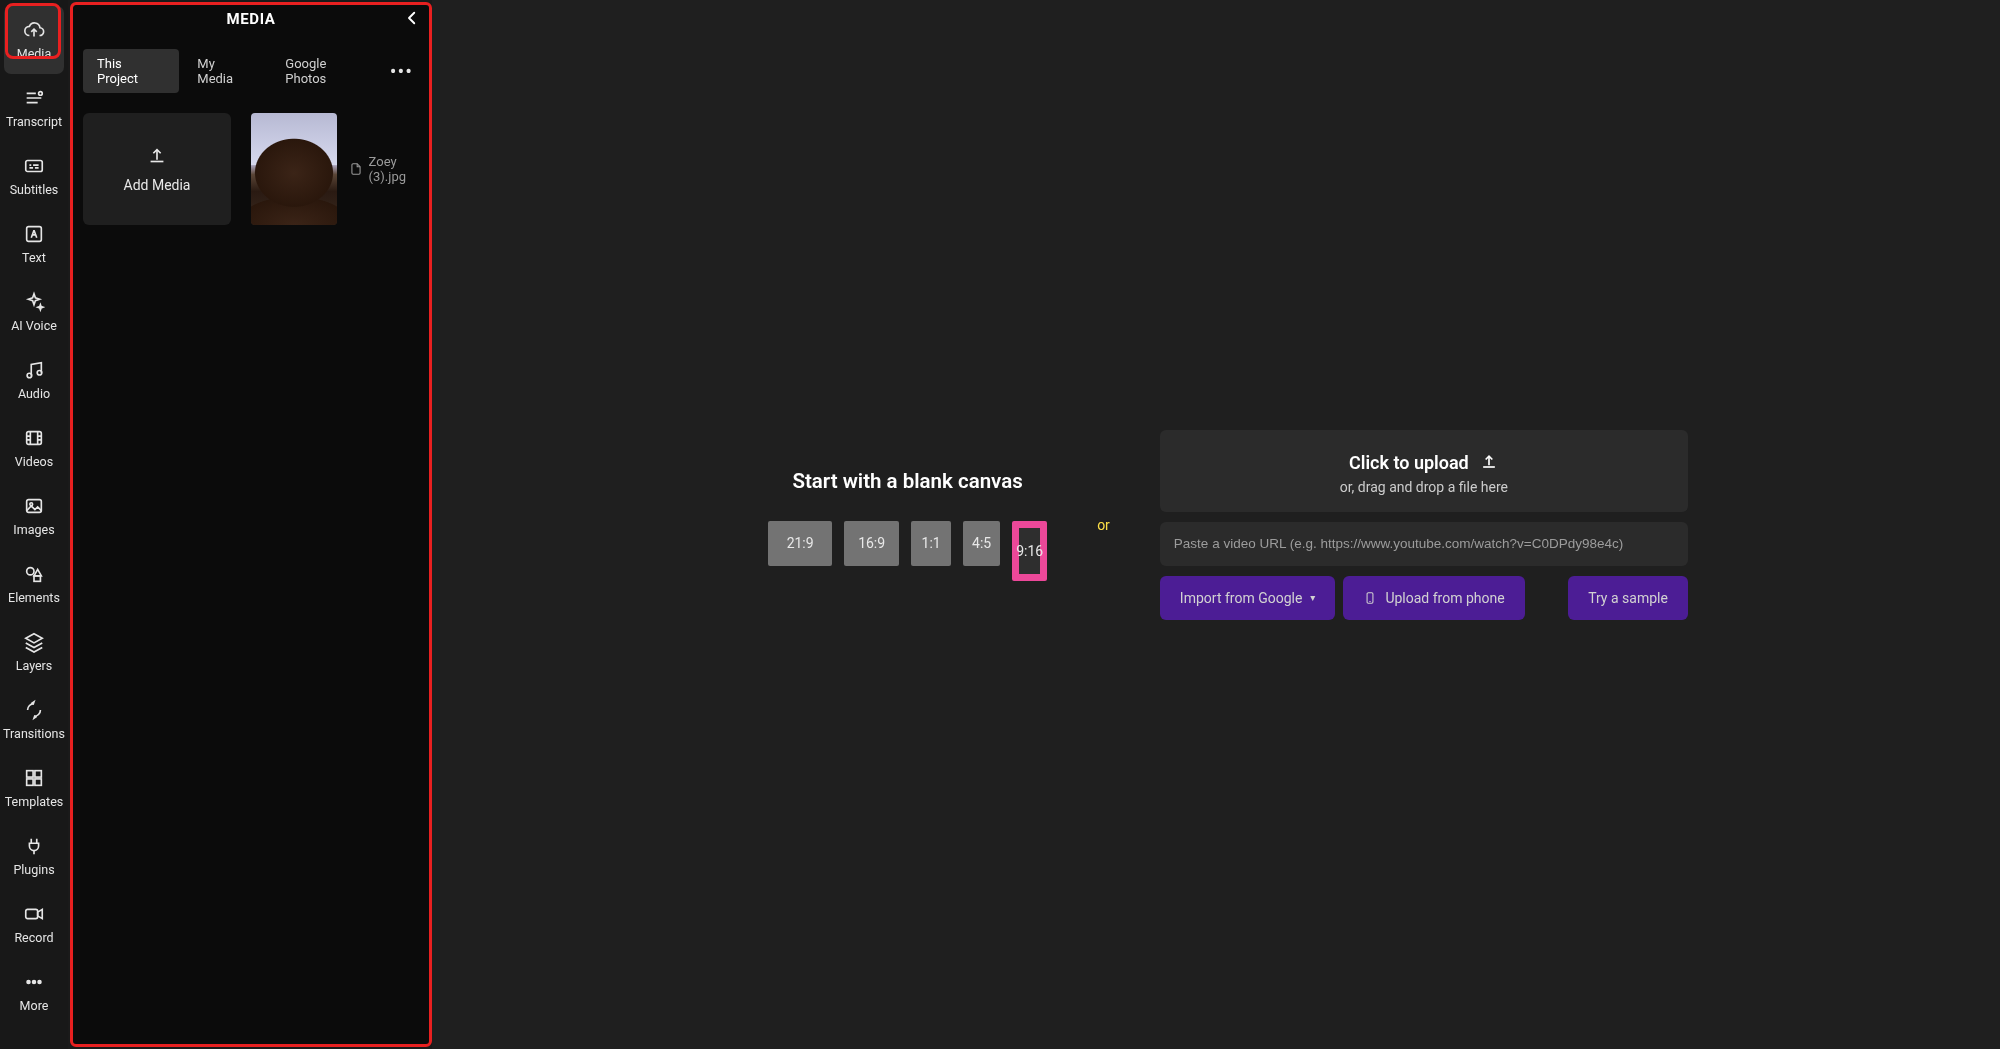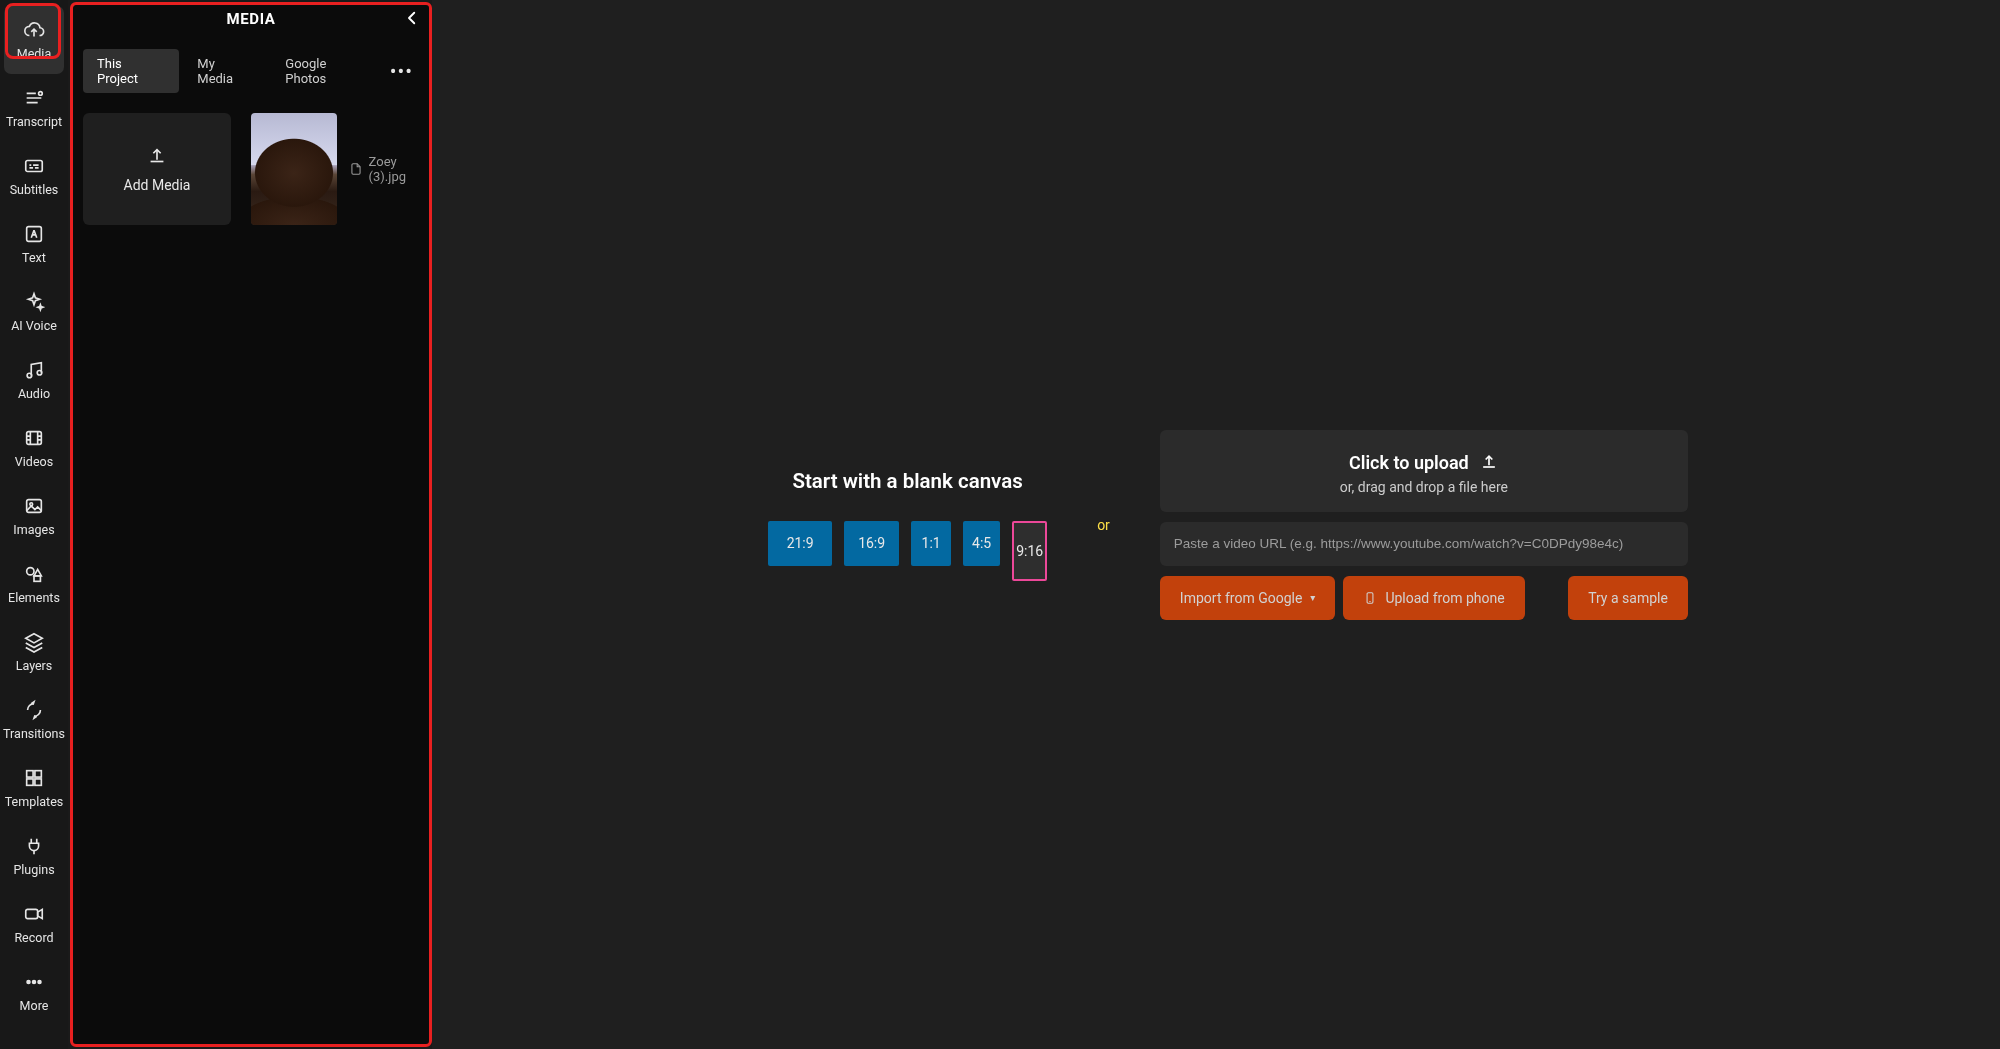--- a/index.html
+++ b/index.html
@@ -90,42 +90,42 @@
   display:flex;
   align-items:center;
   justify-content:center;
   position:relative;
   padding-left:24px;
 }
 .start-block { display:flex; align-items:center; gap:50px; }
 .blank-col { display:flex; flex-direction:column; align-items:center; gap:28px; }
 .blank-title { font-size:20.5px; font-weight:600; color:#fff; }
 .ratios { display:flex; gap:12px; }
-.ratio-btn { height:45px; background:#0369a1; border-radius:2px; display:flex; align-items:center; justify-content:center; font-size:14px; color:#e8e8e8; cursor:pointer; }
+.ratio-btn { height:45px; background:#737373; border-radius:2px; display:flex; align-items:center; justify-content:center; font-size:14px; color:#e8e8e8; cursor:pointer; }
 .r-219 { width:64px;}
 .r-169 { width:55px;}
 .r-11  { width:40px;}
 .r-45  { width:37px;}
-.r-916 { width:35px; height:60px; background:#2e2e2e; border:2px solid #ec4899;}
+.r-916 { width:35px; height:60px; background:#2e2e2e; border:7px solid #ec4899;}
 .or-text { font-size:14px; color:#fde047; }
 .upload-col { display:flex; flex-direction:column; gap:10px; width:528px; }
 .upload-drop {
   background:#2b2b2b; border-radius:6px; padding:22px 20px 17px;
   display:flex; flex-direction:column; align-items:center; gap:6px; cursor:pointer;
 }
 .upload-drop .l1 { font-size:18px; font-weight:600; display:flex; align-items:center; gap:10px;}
 .upload-drop .l2 { font-size:14px; color:#ccc; }
 .url-input {
   background:#2b2b2b; border:none; border-radius:6px; height:44px;
   padding: 0 14px; color:#fff; font-size:13.5px; width:100%;
 }
 .url-input::placeholder { color:#9c9c9c; }
 .action-row { display:flex; gap:8px; }
 .gbtn {
-  background:#c2410c; border-radius:6px; height:44px; padding:0 20px;
+  background:#4c1d95; border-radius:6px; height:44px; padding:0 20px;
   display:flex; align-items:center; justify-content:center; gap:8px;
   color:#d2d2d2; font-size:14px; cursor:pointer;
 }
 .gbtn .chev { font-size:10px; }
 .spacer { flex:1 }
 
 .highlight-box { position:absolute; left:5px; top:3px; width:56px; height:56px; border:3px solid #e82020; border-radius:8px; pointer-events:none; }
 
 svg { display:block; }
 </style>

